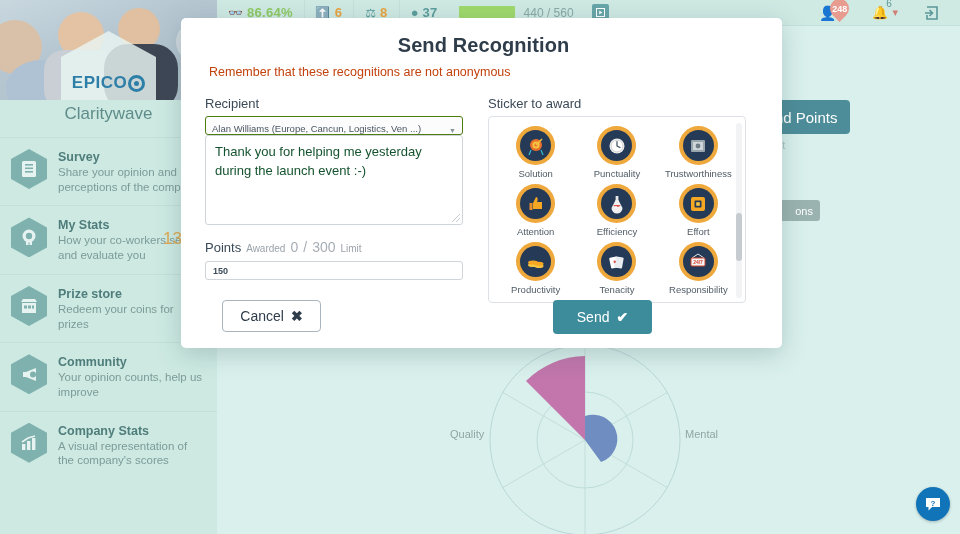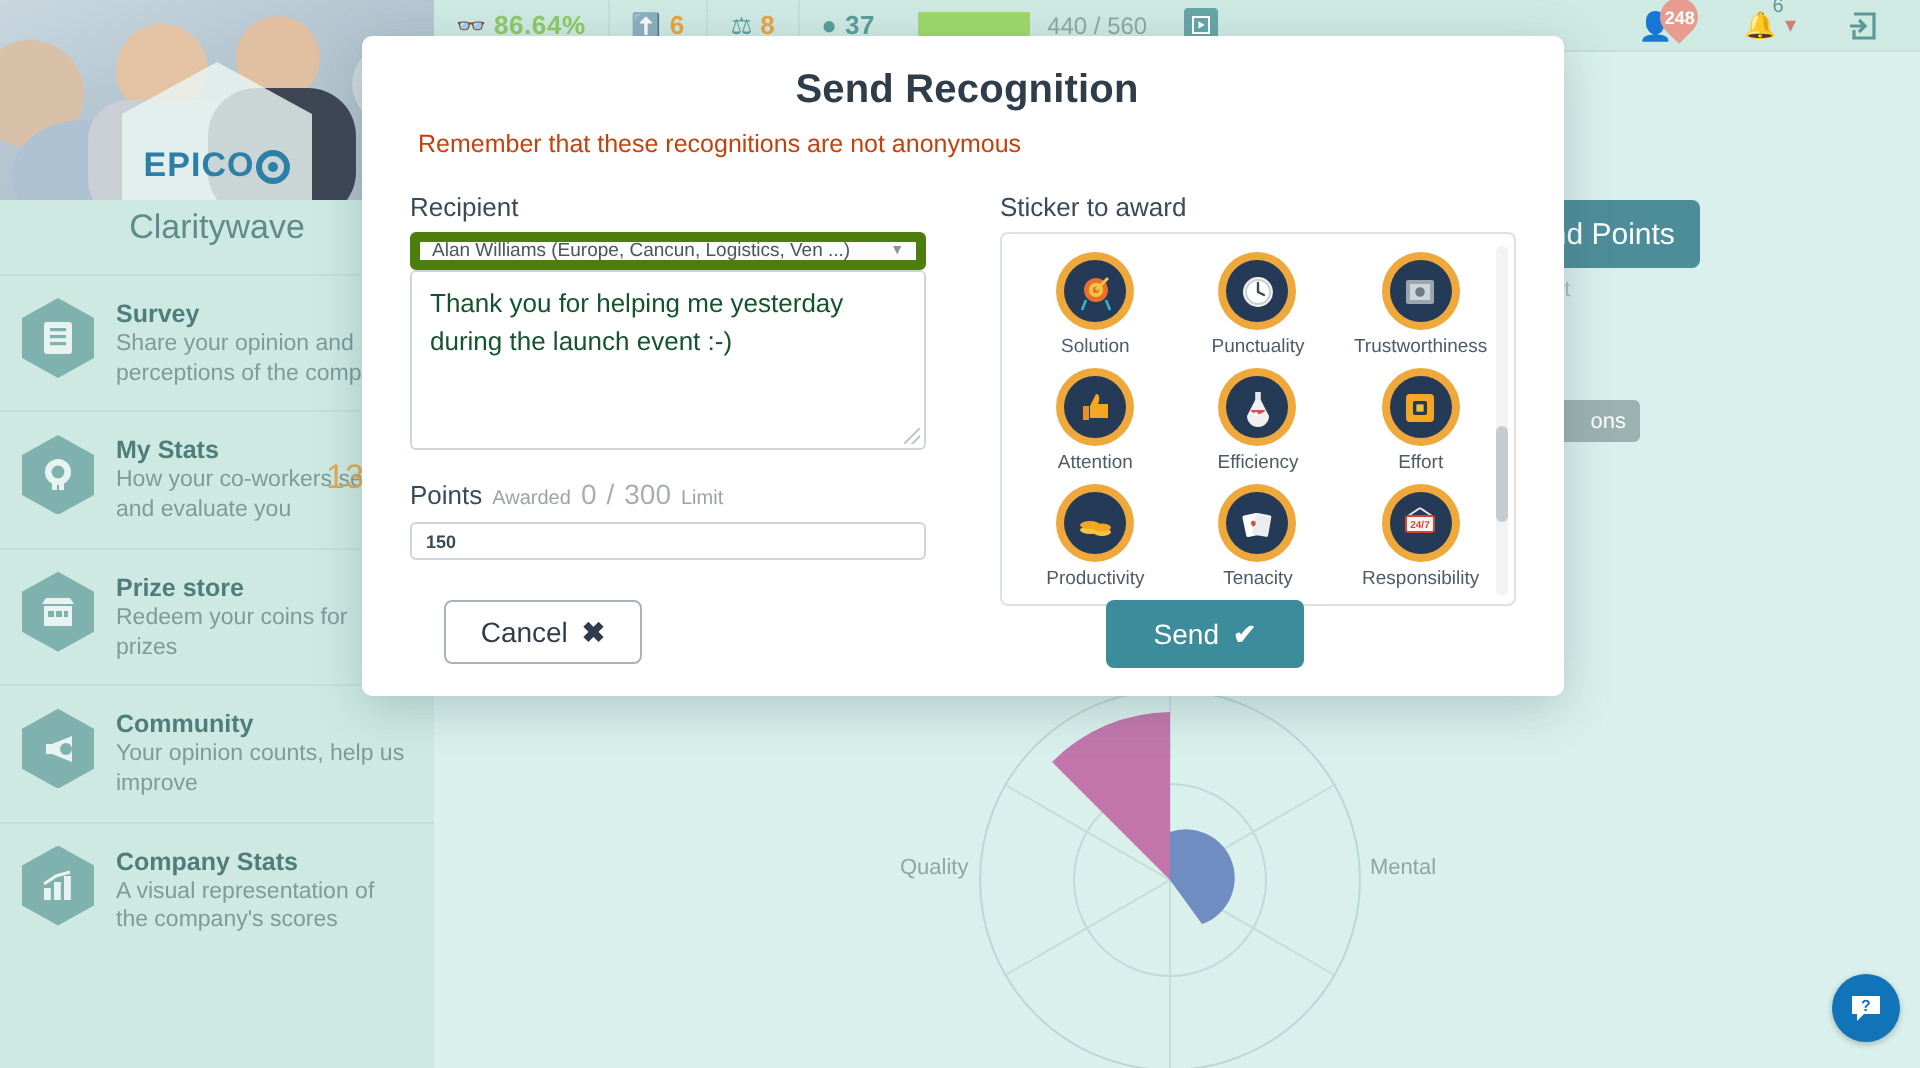--- a/index.html
+++ b/index.html
@@ -124,28 +124,28 @@
   }
   .modal {
     position: absolute; left: 181px; top: 18px; width: 601px; height: 330px;
     background: #ffffff; border-radius: 5px;
     box-shadow: 0 6px 24px rgba(60,90,95,.25);
     padding: 16px 20px 0 24px;
   }
   .m-title { font-size: 20px; color: #2f3d4b; font-weight: bold; letter-spacing: .1px; text-align: center;}
   .m-sub { font-size: 12.5px; color: #c2410c; margin-top: 8px; padding-left: 4px; }
 
-  .m-cols { display: flex; gap: 20px; margin-top: 17px; }
+  .m-cols { display: flex; gap: 8px; margin-top: 17px; }
   .col-l { width: 275px; }
   .col-r { flex: 1; }
   .flabel { font-size: 13px; color: #3a4a58; margin-bottom: 5px; }
 
   .select-box {
-    width: 258px; height: 19px; border: 5px solid #4d7c0f; border-radius: 3px;
-    background: #fcfcfd; display:flex; align-items:center;
+    width: 258px; height: 19px; border: 1px solid #4d7c0f; border-radius: 3px;
+    background: #fcfcfd; display:flex; align-items:flex-end;
     padding: 0 6px; font-size: 9.5px; color: #4a5560;
   }
   .select-box .caret { margin-left: auto; font-size: 7px; color:#8a939c; }
 
   .ta {
     width: 258px; height: 90px; border: 1px solid #cfd5da; border-radius: 3px;
     background:#fff; padding: 7px 9px; font-size: 13px; color: #14532d;
     line-height: 1.45; position: relative;
   }
   .ta-grip {

